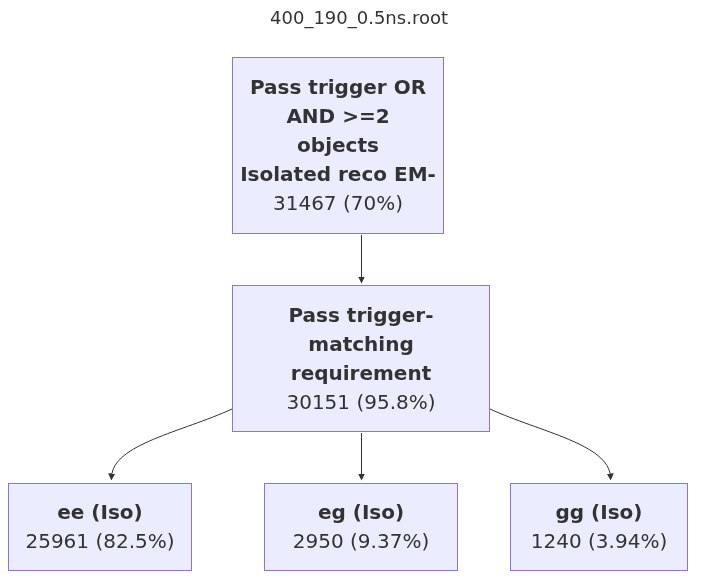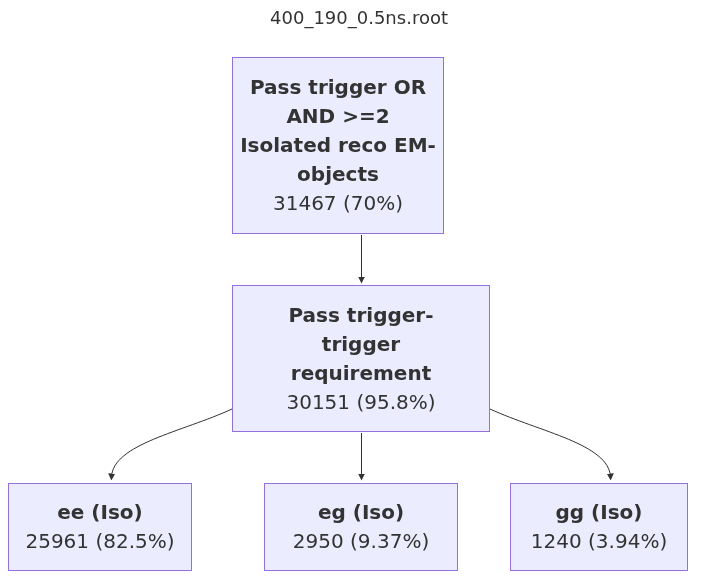--- a/index.html
+++ b/index.html
@@ -73,28 +73,28 @@
     </defs>
     <path class="edge" d="M361.5,235 L361.5,280" marker-end="url(#arrowhead)"></path>
     <path class="edge" d="M232,409 C182,432 113,444 111.5,477" marker-end="url(#arrowhead)"></path>
     <path class="edge" d="M361.5,433 L361.5,477" marker-end="url(#arrowhead)"></path>
     <path class="edge" d="M490,409 C540,432 609,444 610.5,477" marker-end="url(#arrowhead)"></path>
   </svg>
 
   <div id="node-root" class="node">
     <div class="label-line">Pass trigger OR</div>
     <div class="label-line">AND &gt;=2</div>
+    <div class="label-line">objects</div>
     <div class="label-line">Isolated reco EM-</div>
-    <div class="label-line">objects</div>
     <div class="count-line">31467 (70%)</div>
   </div>
 
   <div id="node-match" class="node">
     <div class="label-line">Pass trigger-</div>
-    <div class="label-line">trigger</div>
+    <div class="label-line">matching</div>
     <div class="label-line">requirement</div>
     <div class="count-line">30151 (95.8%)</div>
   </div>
 
   <div id="node-ee" class="node">
     <div class="label-line">ee (Iso)</div>
     <div class="count-line">25961 (82.5%)</div>
   </div>
 
   <div id="node-eg" class="node">

